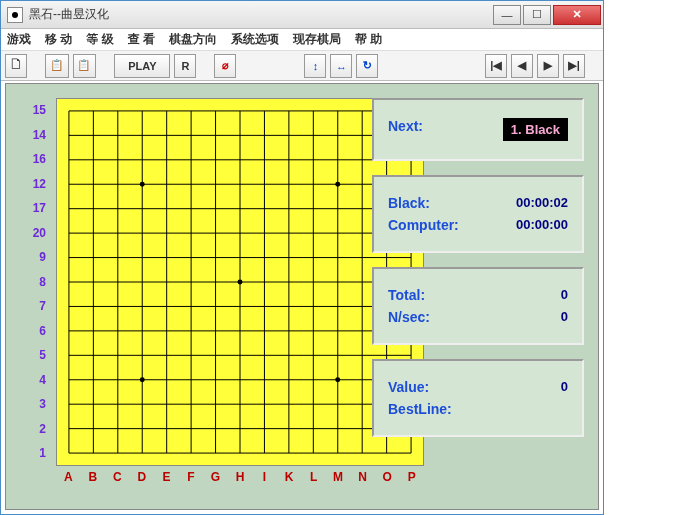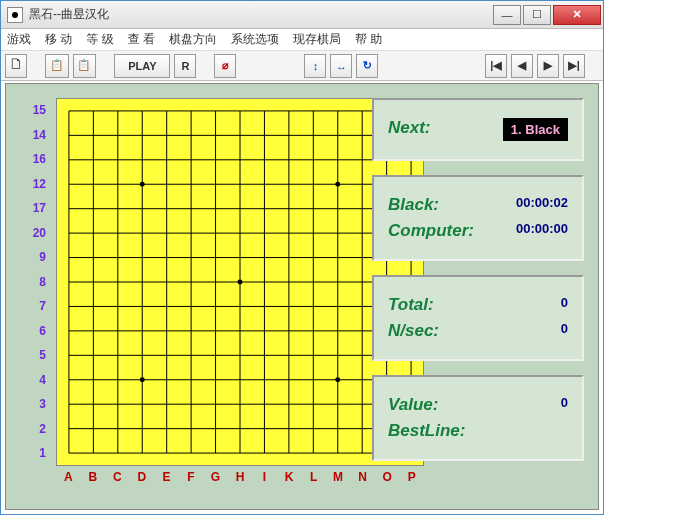--- a/index.html
+++ b/index.html
@@ -6,38 +6,38 @@
   body { font-family: "Microsoft YaHei", Arial, sans-serif; font-size: 12px; background: #fff; }
   .window { width: 604px; height: 515px; border: 1px solid #4a8cc7; background: #fff; position: relative; }
   .titlebar { height: 28px; background: linear-gradient(#f5f5f5,#e0e0e0); display: flex; align-items: center; border-bottom: 1px solid #bbb; }
   .titlebar .icon { width: 16px; height: 16px; margin: 0 6px; background: #fff; border: 1px solid #888; position: relative; }
   .titlebar .icon::after { content:""; position:absolute; width:6px; height:6px; background:#000; border-radius:50%; top:4px; left:4px; }
   .titlebar .title { color: #333; font-size: 12px; flex: 0 0 auto; }
   .titlebar .spacer { flex: 1; }
   .winbtns { display: flex; height: 20px; margin-right: 2px; }
   .winbtn { width: 28px; height: 20px; border: 1px solid #888; margin-left: 2px; display:flex; align-items:center; justify-content:center; background: linear-gradient(#f8f8f8,#ddd); font-size: 11px; color:#333; }
   .winbtn.close { width: 48px; background: linear-gradient(#e77,#c33); color: #fff; border-color:#a22; font-weight:bold; }
-  .menubar { height: 22px; background: #fff; display: flex; align-items: center; padding: 0 6px; gap: 14px; color: #333; border-bottom: 1px solid #ddd; }
+  .menubar { height: 22px; background: #fff; display: flex; align-items: center; padding: 0 6px; gap: 14px; color: #333; border-bottom: 1px solid #ddd; font-weight: bold; }
   .menubar span { cursor: default; }
   .toolbar { height: 30px; background: #f4f4f4; border-bottom: 1px solid #bbb; display: flex; align-items: center; padding: 0 4px; gap: 4px; }
   .tbtn { height: 24px; min-width: 22px; border: 1px solid #999; background: linear-gradient(#fff,#e8e8e8); display:flex; align-items:center; justify-content:center; padding: 0 4px; font-size: 11px; font-weight:bold; color:#333; }
   .tbtn.wide { min-width: 56px; }
   .sep { width: 10px; }
   .body { position: absolute; top: 82px; left: 4px; right: 4px; bottom: 4px; background: #c1d6c1; border: 1px solid #888; }
   .board-area { position: absolute; left: 18px; top: 14px; width: 400px; }
   .row-labels { position: absolute; left: 0; top: 0; width: 28px; }
   .row-labels div { height: 24.5px; line-height:24.5px; text-align: right; padding-right: 6px; color: #6d28d9; font-weight: bold; font-size: 12px; }
   .board { position: absolute; left: 32px; top: 0; width: 368px; height: 368px; background: #ffff3a; border: 1px solid #888; }
   .board svg { width:100%; height:100%; display:block; }
   .col-labels { position: absolute; left: 32px; top: 372px; width: 368px; display:flex; }
   .col-labels div { flex:1; text-align:center; color:#b00; font-weight:bold; font-size:12px; }
   .panels { position: absolute; right: 14px; top: 14px; width: 212px; display:flex; flex-direction:column; gap: 14px; }
   .panel { background: #d4e5d4; border: 2px inset #eee; padding: 12px 14px; }
   .prow { display:flex; justify-content:space-between; margin: 6px 0; }
-  .plabel { color: #15803d; font-weight: bold; font-style: italic; font-size: 17px; }
+  .plabel { color: #1d4ed8; font-weight: bold; font-size: 14px; }
   .pval { color: #000080; font-weight: bold; font-size: 13px; }
   .pval.inv { background:#000; color:#f9a8d4; padding: 4px 8px; }
 </style>
 </head>
 <body>
 
 <div class="window">
   <div class="titlebar">
     <div class="icon"></div>
     <div class="title">黑石--曲昱汉化</div>

